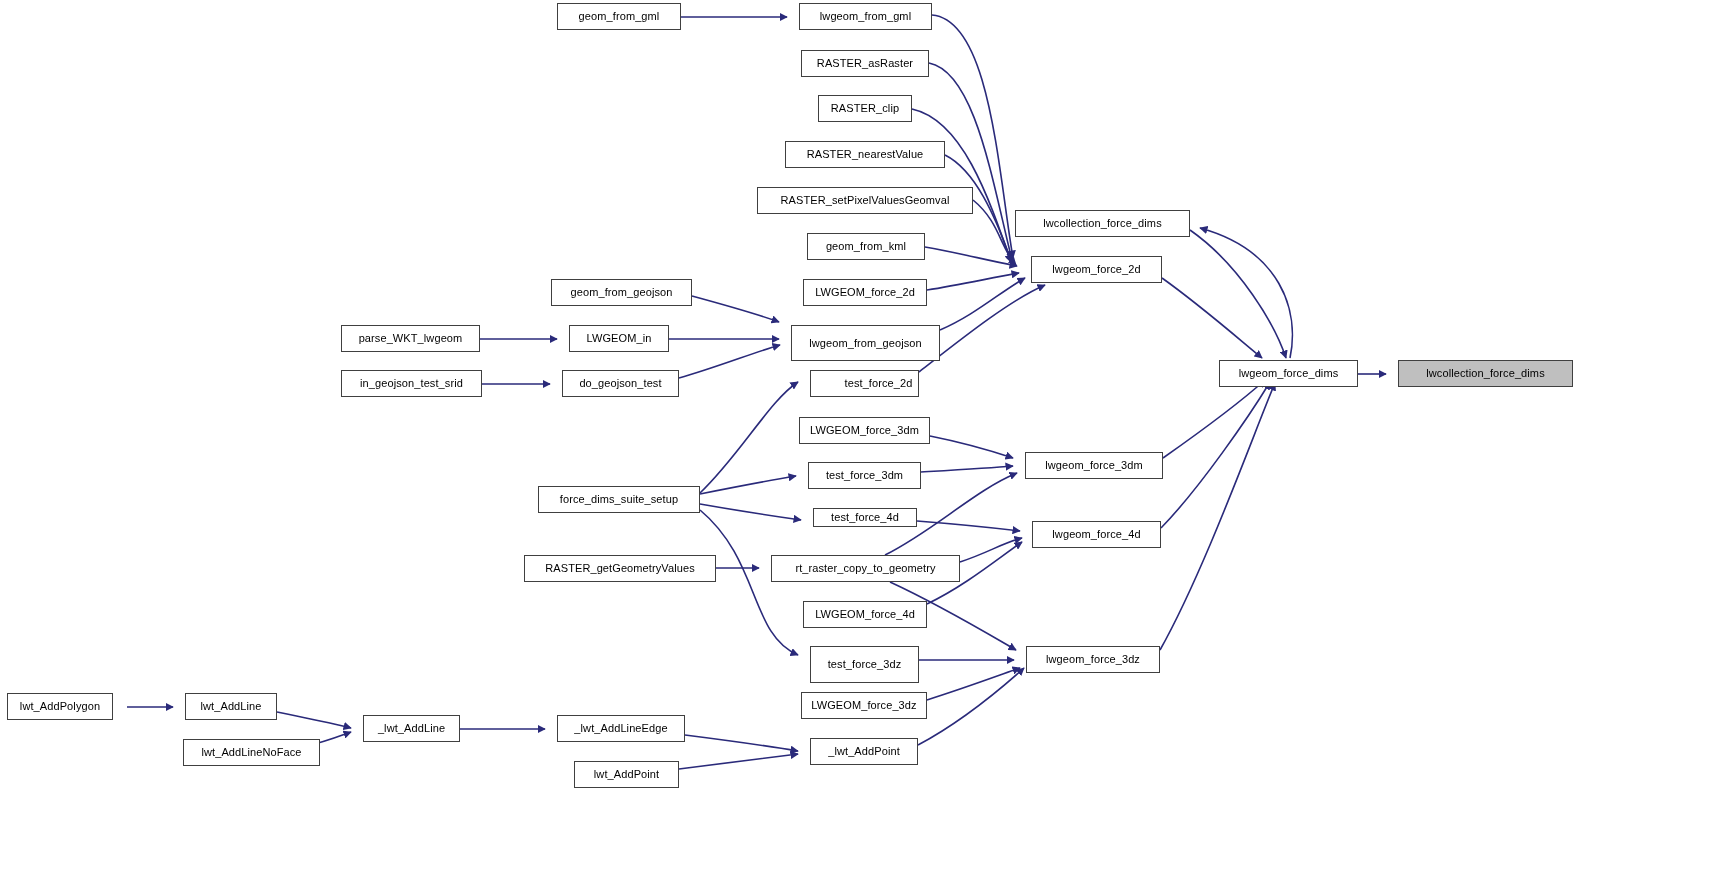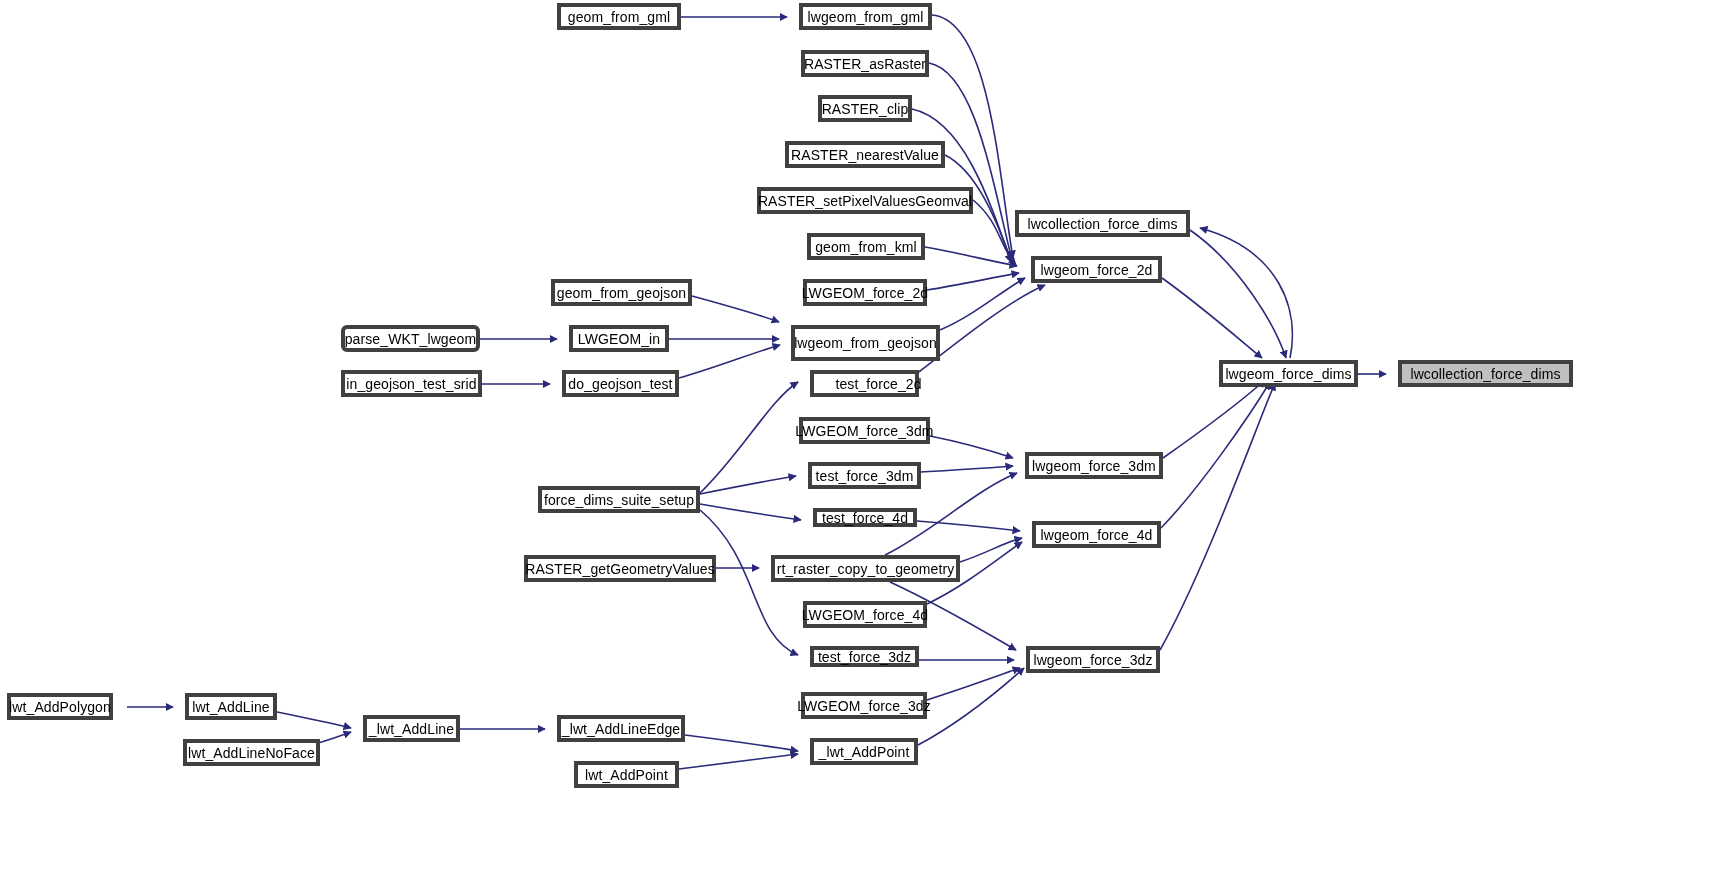--- a/index.html
+++ b/index.html
@@ -28,25 +28,25 @@
     position: absolute;
     left: 0;
     top: 0;
     width: 1729px;
     height: 873px;
   }
   .gnode {
     position: absolute;
     box-sizing: border-box;
     background: #ffffff;
-    border: 4px solid #8b5cf6;
+    border: 1px solid #8b5cf6;
     display: flex;
     align-items: center;
     justify-content: center;
-    font-size: 14px;
+    font-size: 11px;
     color: #000000;
     white-space: nowrap;
     line-height: 1;
     letter-spacing: 0.1px;
     cursor: pointer;
   }
   .gnode.highlight {
     background: #bfbfbf;
     border-color: #404040;
   }
@@ -137,21 +137,21 @@
       </div>
       <div class="gnode" style="left: 1031px; top: 256px; width: 131px; height: 27px; border-color: rgb(64, 64, 64); background: rgb(255, 255, 255); color: rgb(0, 0, 0);">
         <span class="lbl">lwgeom_force_2d</span>
       </div>
       <div class="gnode" style="left: 551px; top: 279px; width: 141px; height: 27px; border-color: rgb(64, 64, 64); background: rgb(255, 255, 255); color: rgb(0, 0, 0);">
         <span class="lbl">geom_from_geojson</span>
       </div>
       <div class="gnode" style="left: 803px; top: 279px; width: 124px; height: 27px; border-color: rgb(64, 64, 64); background: rgb(255, 255, 255); color: rgb(0, 0, 0);">
         <span class="lbl">LWGEOM_force_2d</span>
       </div>
-      <div class="gnode" style="left: 341px; top: 325px; width: 139px; height: 27px; border-color: rgb(64, 64, 64); background: rgb(255, 255, 255); color: rgb(0, 0, 0); border-radius: 6px;">
+      <div class="gnode" style="left: 341px; top: 325px; width: 139px; height: 27px; border-color: rgb(64, 64, 64); background: rgb(255, 255, 255); color: rgb(0, 0, 0);">
         <span class="lbl">parse_WKT_lwgeom</span>
       </div>
       <div class="gnode" style="left: 569px; top: 325px; width: 100px; height: 27px; border-color: rgb(64, 64, 64); background: rgb(255, 255, 255); color: rgb(0, 0, 0);">
         <span class="lbl">LWGEOM_in</span>
       </div>
       <div class="gnode" style="left: 791px; top: 325px; width: 149px; height: 36px; border-color: rgb(64, 64, 64); background: rgb(255, 255, 255); color: rgb(0, 0, 0);">
         <span class="lbl">lwgeom_from_geojson</span>
       </div>
       <div class="gnode" style="left: 341px; top: 370px; width: 141px; height: 27px; border-color: rgb(64, 64, 64); background: rgb(255, 255, 255); color: rgb(0, 0, 0);">
         <span class="lbl">in_geojson_test_srid</span>
@@ -188,21 +188,21 @@
       </div>
       <div class="gnode" style="left: 524px; top: 555px; width: 192px; height: 27px; border-color: rgb(64, 64, 64); background: rgb(255, 255, 255); color: rgb(0, 0, 0);">
         <span class="lbl">RASTER_getGeometryValues</span>
       </div>
       <div class="gnode" style="left: 771px; top: 555px; width: 189px; height: 27px; border-color: rgb(64, 64, 64); background: rgb(255, 255, 255); color: rgb(0, 0, 0);">
         <span class="lbl">rt_raster_copy_to_geometry</span>
       </div>
       <div class="gnode" style="left: 803px; top: 601px; width: 124px; height: 27px; border-color: rgb(64, 64, 64); background: rgb(255, 255, 255); color: rgb(0, 0, 0);">
         <span class="lbl">LWGEOM_force_4d</span>
       </div>
-      <div class="gnode" style="left: 810px; top: 646px; width: 109px; height: 21px; border-color: rgb(64, 64, 64); background: rgb(255, 255, 255); color: rgb(0, 0, 0);">
+      <div class="gnode" style="left: 810px; top: 646px; width: 109px; height: 37px; border-color: rgb(64, 64, 64); background: rgb(255, 255, 255); color: rgb(0, 0, 0);">
         <span class="lbl">test_force_3dz</span>
       </div>
       <div class="gnode" style="left: 1026px; top: 646px; width: 134px; height: 27px; border-color: rgb(64, 64, 64); background: rgb(255, 255, 255); color: rgb(0, 0, 0);">
         <span class="lbl">lwgeom_force_3dz</span>
       </div>
       <div class="gnode" style="left: 7px; top: 693px; width: 106px; height: 27px; border-color: rgb(64, 64, 64); background: rgb(255, 255, 255); color: rgb(0, 0, 0);">
         <span class="lbl">lwt_AddPolygon</span>
       </div>
       <div class="gnode" style="left: 185px; top: 693px; width: 92px; height: 27px; border-color: rgb(64, 64, 64); background: rgb(255, 255, 255); color: rgb(0, 0, 0);">
         <span class="lbl">lwt_AddLine</span>

